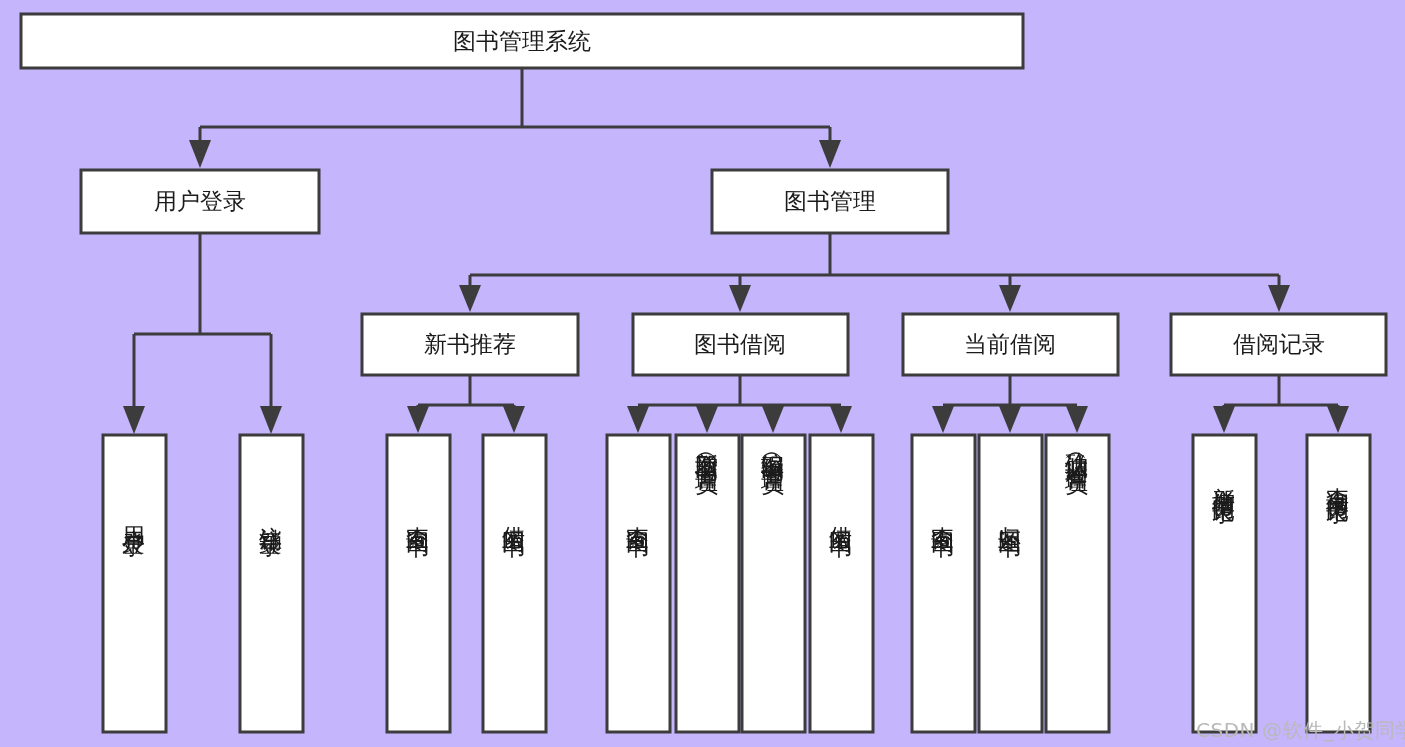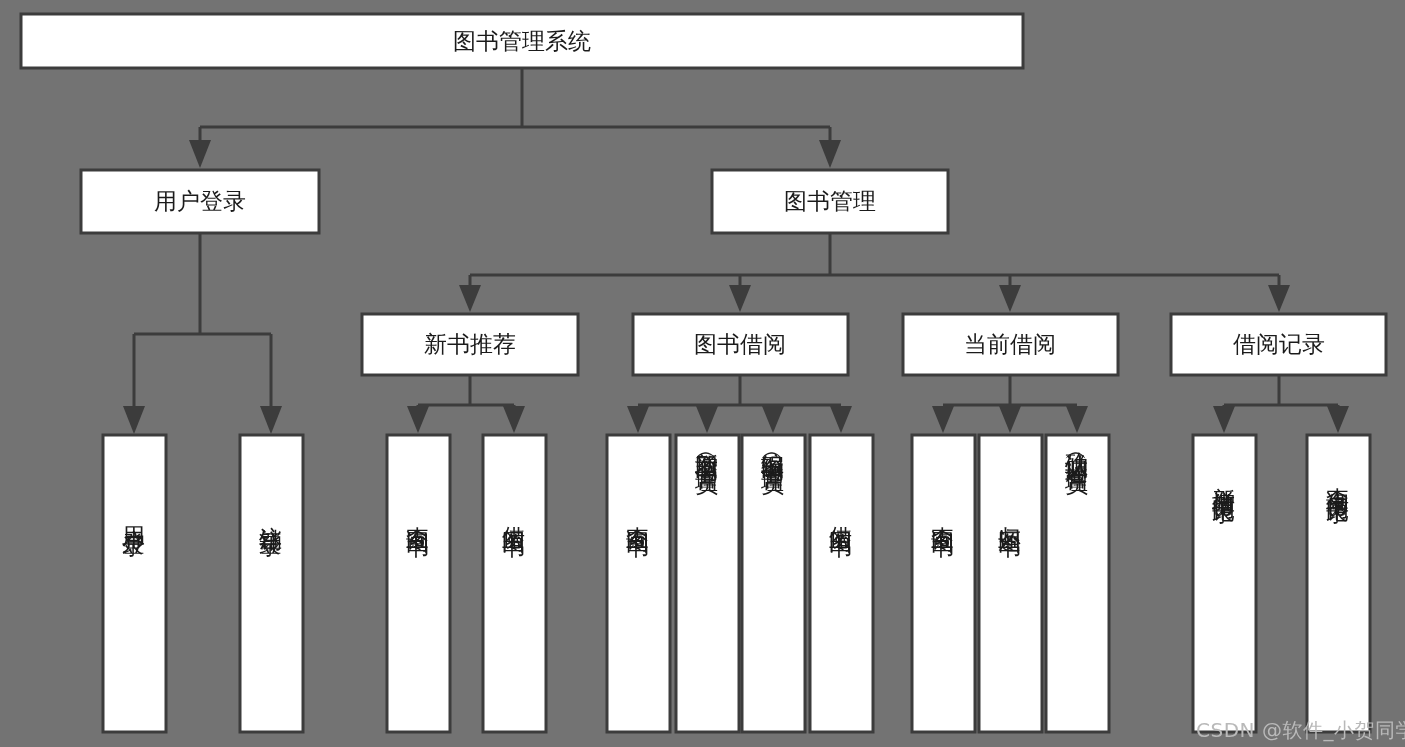--- a/index.html
+++ b/index.html
@@ -11,21 +11,21 @@
   body {
     width: 1405px;
     height: 747px;
     font-family: "DejaVu Sans", "Liberation Sans", sans-serif;
     overflow: hidden;
   }
   #diagram-root {
     position: relative;
     width: 1405px;
     height: 747px;
-    background: #737373;
+    background: #c4b5fd;
   }
   svg.diagram-svg {
     display: block;
     width: 1405px;
     height: 747px;
   }
   .node-rect {
     fill: #ffffff;
     stroke: #3c3c3c;
     stroke-width: 3;

